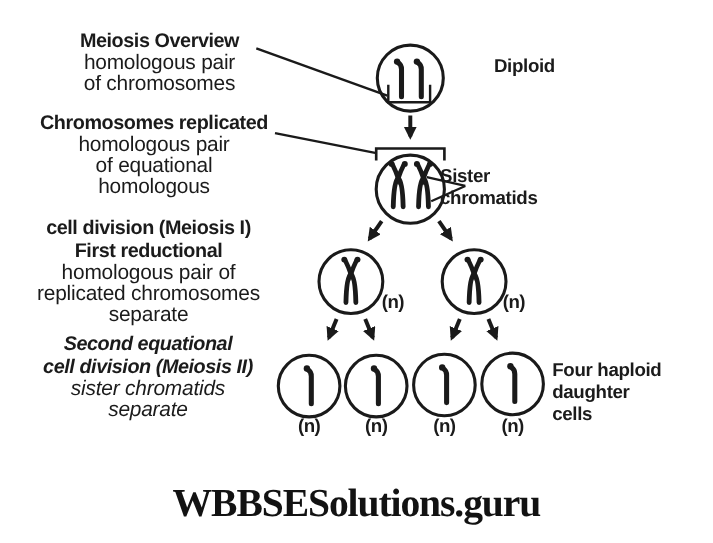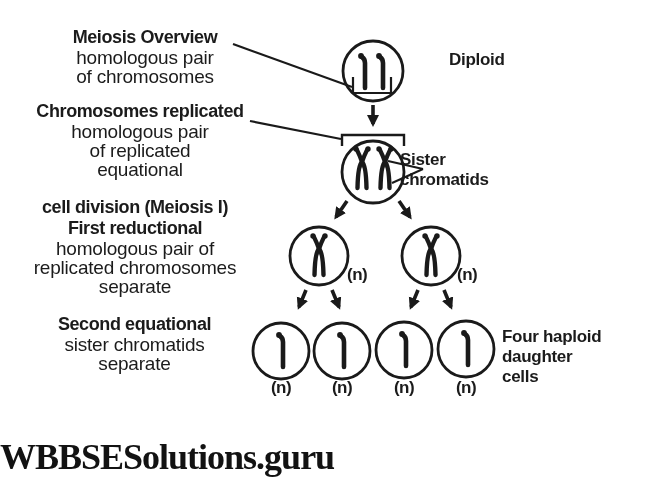--- a/index.html
+++ b/index.html
@@ -8,21 +8,21 @@
     font-family:"Liberation Sans",sans-serif;color:#1b1b1b;
   }
   .canvas svg{position:absolute;left:0;top:0;}
   .stage{position:absolute;text-align:center;}
   .stage .h{font-size:18px;line-height:21px;font-weight:700;letter-spacing:-0.4px;white-space:nowrap;}
   .stage .s{font-size:19px;line-height:19px;font-weight:400;letter-spacing:-0.2px;white-space:nowrap;}
   .celllabel{position:absolute;font-size:17px;line-height:20px;font-weight:700;letter-spacing:-0.3px;white-space:nowrap;}
   .nlabel{position:absolute;font-size:17px;font-weight:700;letter-spacing:-0.5px;}
   .nrow{text-align:center;width:40px;}
   .watermark{
-    position:absolute;left:0;top:436px;width:100%;text-align:left;
+    position:absolute;left:0;top:436px;width:100%;text-align:center;
     font-family:"Liberation Serif",serif;font-weight:700;font-size:36px;
     letter-spacing:-1px;color:#121212;
   }
 </style>
 </head>
 <body>
 
 <div class="canvas">
 
   <svg width="648" height="494" viewBox="0 0 648 494">
@@ -102,34 +102,35 @@
 
   <div class="stage" style="left:45px;top:27px;width:200px;">
     <div class="h">Meiosis Overview</div>
     <div class="s">homologous pair</div>
     <div class="s">of chromosomes</div>
   </div>
 
   <div class="stage" style="left:30px;top:101px;width:220px;">
     <div class="h">Chromosomes replicated</div>
     <div class="s">homologous pair</div>
-    <div class="s">of replicated</div>
-    <div class="s">equational</div>
+    <div class="s">of equational</div>
+    <div class="s">homologous</div>
   </div>
 
   <div class="stage" style="left:15px;top:197px;width:240px;">
     <div class="h">cell division (Meiosis I)</div>
     <div class="h">First reductional</div>
     <div class="s">homologous pair of</div>
     <div class="s">replicated chromosomes</div>
     <div class="s">separate</div>
   </div>
 
-  <div class="stage" style="left:12px;top:314px;width:245px;">
+  <div class="stage" style="left:12px;top:302px;width:245px;font-style:italic;">
     <div class="h">Second equational</div>
+    <div class="h">cell division (Meiosis II)</div>
     <div class="s">sister chromatids</div>
     <div class="s">separate</div>
   </div>
 
   <div class="celllabel" style="left:432px;top:50px;margin-left:17px;">
     <div>Diploid</div>
   </div>
 
   <div class="celllabel" style="left:400px;top:150px;">
     <div>Sister</div>

